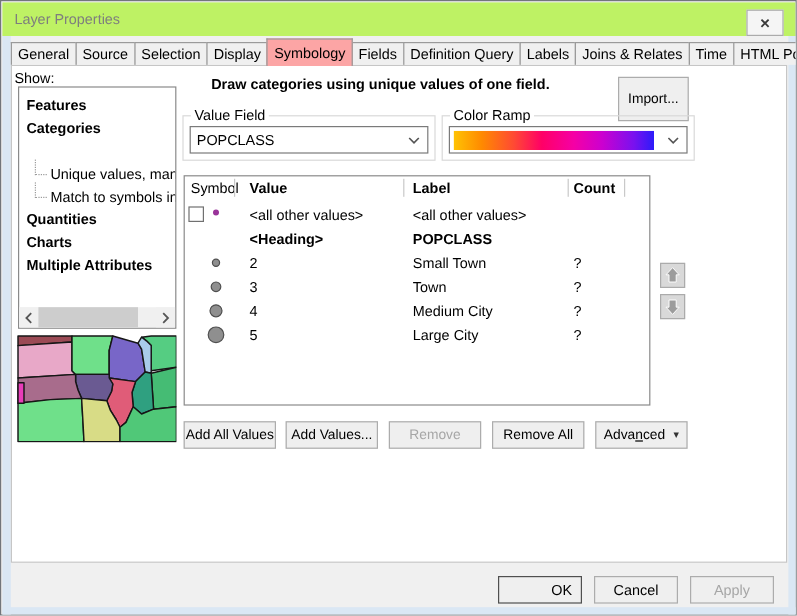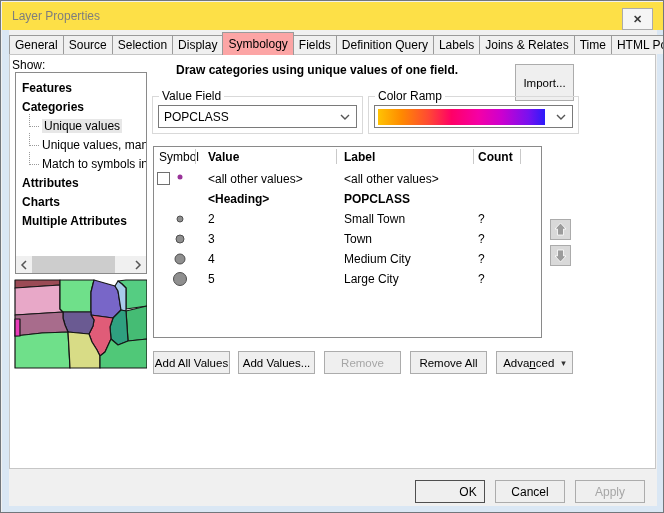--- a/index.html
+++ b/index.html
@@ -3,21 +3,21 @@
 <meta charset="utf-8">
 <style>
   html,body { margin:0; padding:0; background:#c8c8c8; }
   .win {
     position:relative; width:664px; height:513px; margin:0 auto;
     background:#F0F0F0; border:1px solid #72767B; box-sizing:border-box;
     font-family:"Liberation Sans","DejaVu Sans",sans-serif; font-size:12px; color:#000;
     overflow:hidden;
   }
   .edge { position:absolute; background:#DAE7F4; }
-  .titlebar { position:absolute; left:1px; top:1px; width:661px; height:28px; background:#fde047; }
+  .titlebar { position:absolute; left:1px; top:1px; width:661px; height:28px; background:#bef264; }
   .title-text { position:absolute; left:10px; top:7px; color:#7E7E7E; font-size:12px; }
   .closebtn { position:absolute; left:620px; top:6px; width:31px; height:22px;
     background:#F5F5F5; border:1px solid #ABABAB; box-sizing:border-box;
     display:flex; align-items:center; justify-content:center; padding:0; }
   .closebtn span { font-size:11px; color:#3A3A3A; font-weight:bold; }
   .tabs { position:absolute; left:8px; top:31px; height:22px; display:flex; align-items:flex-end; z-index:3; }
   .tab { height:19px; padding:0 5px; background:#F0F0F0; border:1px solid #9A9A9A; border-bottom:none;
     display:flex; align-items:center; margin-right:-1px; box-sizing:border-box; white-space:nowrap; }
   .tab.active { height:23px; background:#fca5a5; margin-bottom:-1px; position:relative; z-index:4; }
   .page { position:absolute; left:8px; top:53px; width:647px; height:415px; background:#FFFFFF;
@@ -98,33 +98,29 @@
     <div class="tab">Time</div>
     <div class="tab">HTML Popup</div>
   </div>
 
   <div class="page"></div>
 
   <div class="lbl" style="left:11px; top:57px;">Show:</div>
   <div class="tree">
     <div class="titem top" style="top:6px;">Features</div>
     <div class="titem top" style="top:25px;">Categories</div>
-    <div class="titem child" style="top:44px;">
-      <span class="conn"></span>
-      <span class="hl">Unique values</span>
-    </div>
     <div class="titem child" style="top:63px;">
       <span class="conn"></span>
       <span>Unique values, many</span>
     </div>
     <div class="titem child" style="top:82px;">
       <span class="conn"></span>
       <span>Match to symbols in a</span>
     </div>
-    <div class="titem top" style="top:101px;">Attributes</div>
+    <div class="titem top" style="top:101px;">Quantities</div>
     <div class="titem top" style="top:120px;">Charts</div>
     <div class="titem top" style="top:139px;">Multiple Attributes</div>
     <div class="hscroll">
       <div class="sarrow" style="left:0;">
         <svg width="8" height="10">
             <polyline points="6,1 2,5 6,9" fill="none" stroke="#555" stroke-width="1.5"></polyline>
           </svg>
       </div>
       <div class="sthumb"></div>
       <div class="sarrow" style="left:114px;">

